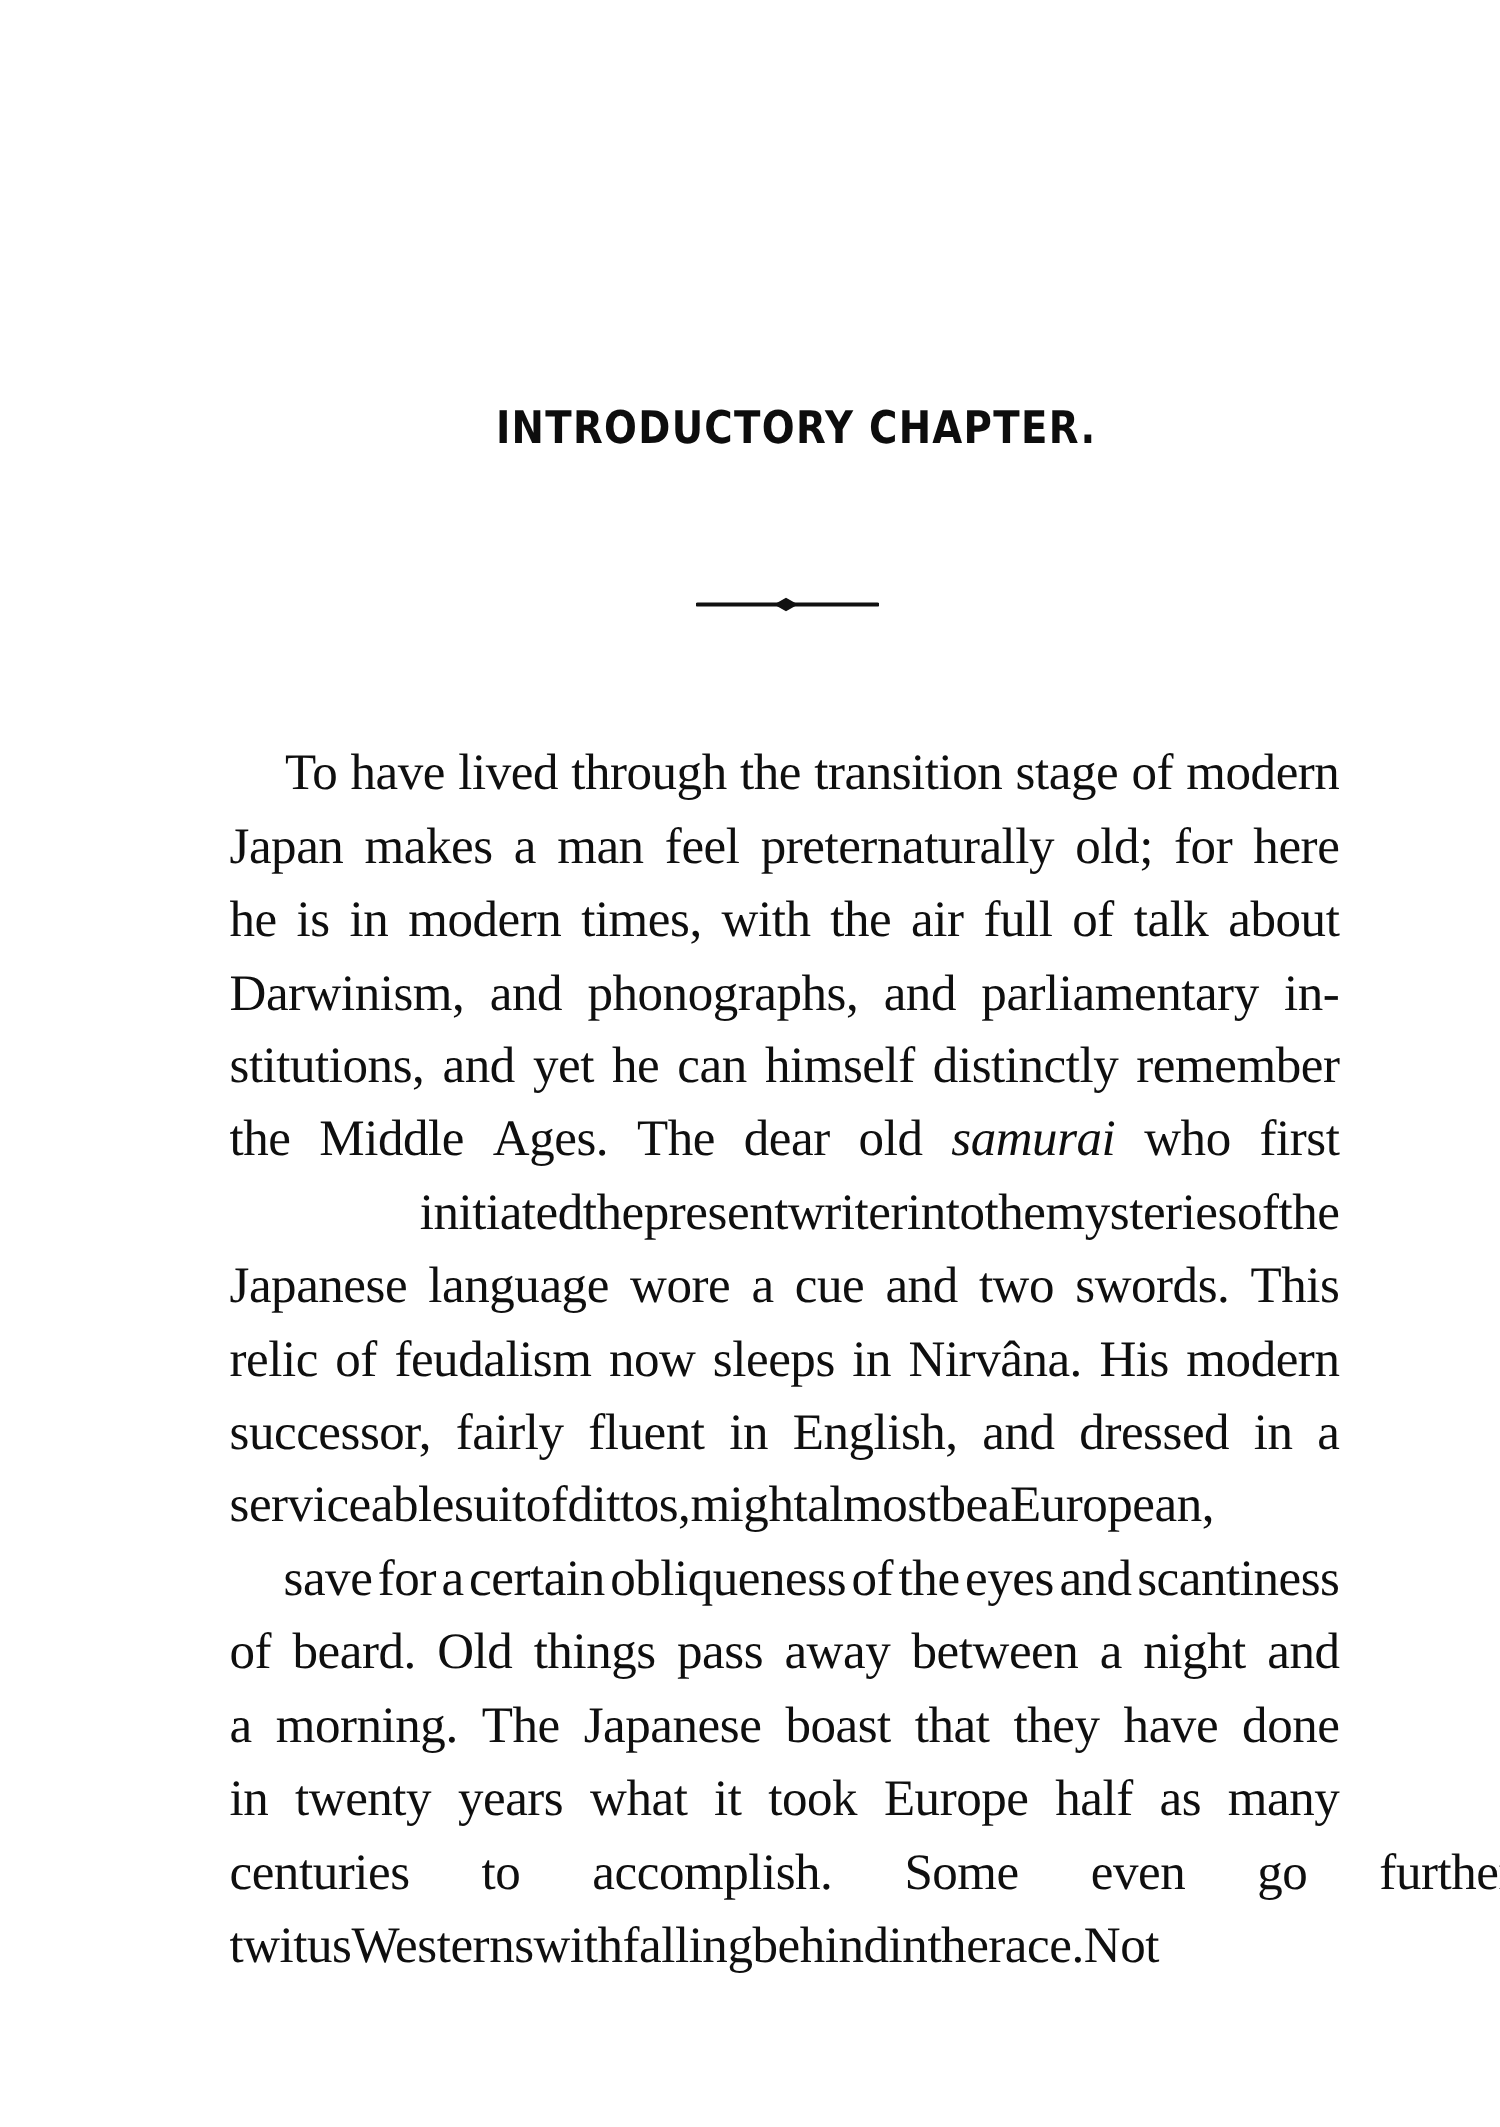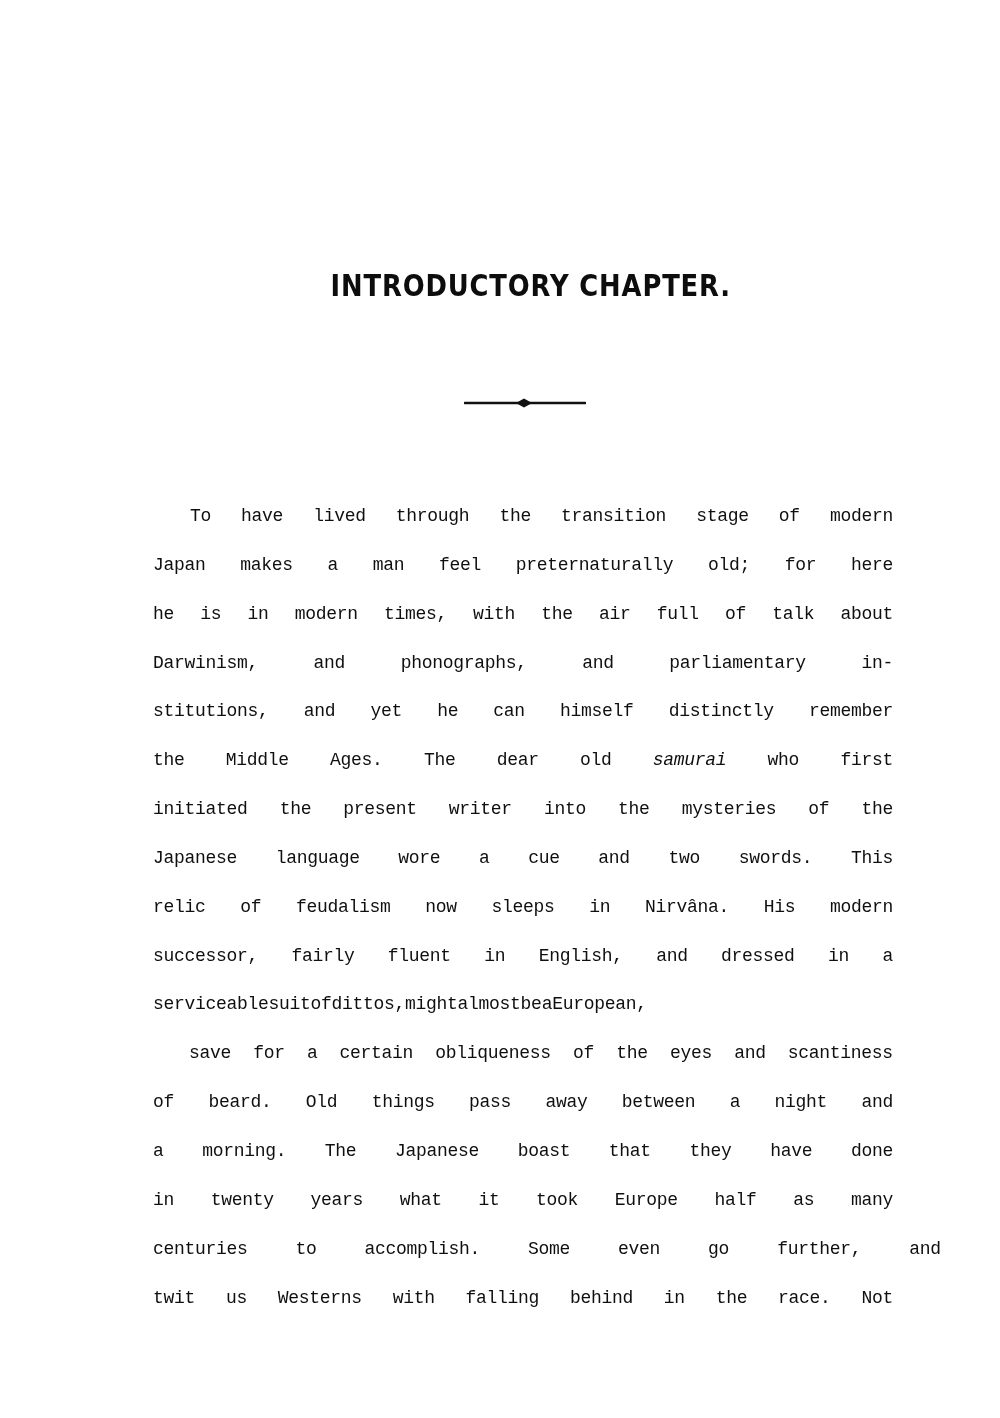--- a/index.html
+++ b/index.html
@@ -42,22 +42,22 @@
       left: 464px;
       width: 122px;
       height: 14px;
     }
     .ornament svg { display: block; }
     .body-text {
       position: absolute;
       top: 492px;
       left: 153px;
       width: 740px;
-      font-family: Liberation Mono, monospace;
-      font-size: 18px;
+      font-family: Liberation Serif, serif;
+      font-size: 34px;
       line-height: 48.85px;
       color: #0f0f0f;
       letter-spacing: -0.3px;
       word-spacing: 1px;
     }
     .line {
       display: block;
       white-space: nowrap;
       text-align: justify;
       text-align-last: justify;
@@ -144,21 +144,21 @@
         <span><span>the</span></span>
         <span><span>Middle</span></span>
         <span><span>Ages.</span></span>
         <span><span>The</span></span>
         <span><span>dear</span></span>
         <span><span>old</span></span>
         <span><span class="italic">samurai</span></span>
         <span><span>who</span></span>
         <span><span>first</span></span>
       </span>
-    <span class="line" style="display: flex; justify-content: space-between;">
+    <span class="line" style="display: flex; justify-content: flex-end;">
         <span><span>initiated</span></span>
         <span><span>the</span></span>
         <span><span>present</span></span>
         <span><span>writer</span></span>
         <span><span>into</span></span>
         <span><span>the</span></span>
         <span><span>mysteries</span></span>
         <span><span>of</span></span>
         <span><span>the</span></span>
       </span>
@@ -256,21 +256,21 @@
     <span class="line" style="display: flex; justify-content: space-between; gap: 48px;">
         <span><span>centuries</span></span>
         <span><span>to</span></span>
         <span><span>accomplish.</span></span>
         <span><span>Some</span></span>
         <span><span>even</span></span>
         <span><span>go</span></span>
         <span><span>further,</span></span>
         <span><span>and</span></span>
       </span>
-    <span class="line last" style="display: flex; justify-content: space-between;">
+    <span class="line last" style="display: flex; ">
         <span><span>twit</span></span>
         <span><span>us</span></span>
         <span><span>Westerns</span></span>
         <span><span>with</span></span>
         <span><span>falling</span></span>
         <span><span>behind</span></span>
         <span><span>in</span></span>
         <span><span>the</span></span>
         <span><span>race.</span></span>
         <span><span>Not</span></span>

